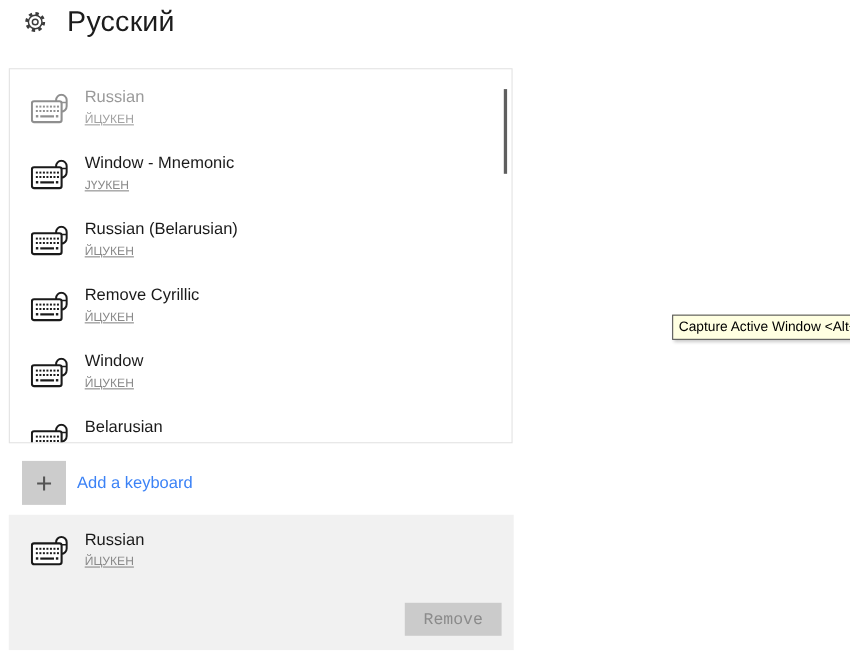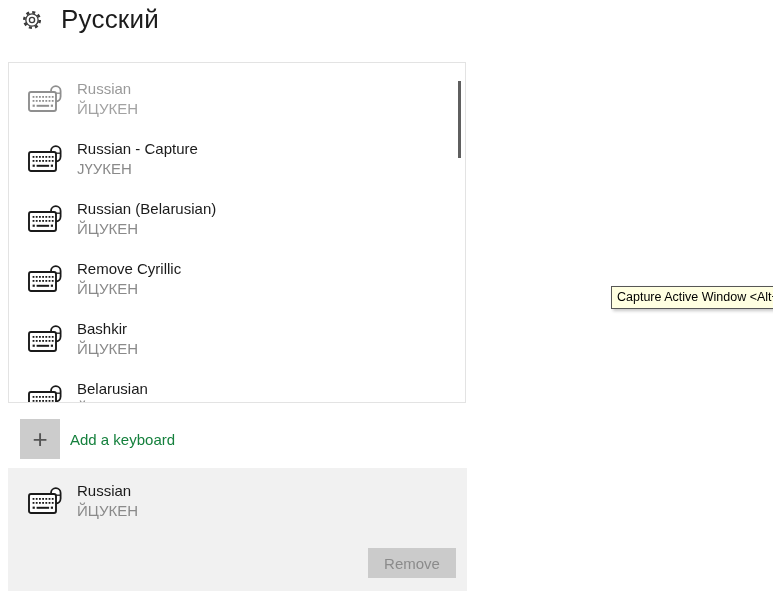--- a/index.html
+++ b/index.html
@@ -14,42 +14,42 @@
 
   
   .listbox { position: absolute; left: 8px; top: 62px; width: 458px; height: 341px;
     border: 1px solid #e3e3e3; background: #fff; overflow: hidden; }
   .kb-row { position: relative; height: 60px; display: flex; align-items: center;
     padding-left: 19px; gap: 15px; cursor: default; }
   .kb-rows { padding-top: 6px; }
   .kb-icon { width: 34px; height: 28px; flex: 0 0 auto; color: #1a1a1a; }
   .kb-text { display: flex; flex-direction: column; line-height: 20px; }
   .kb-title { font-size: 15px; color: #1a1a1a; }
-  .kb-sub { font-size: 15px; color: #8a8a8a; }
+  .kb-sub { font-size: 11px; color: #8a8a8a; text-decoration: underline; }
   .kb-row.dimmed .kb-title { color: #9a9a9a; }
   .kb-row.dimmed .kb-sub { color: #a2a2a2; }
   .kb-row.dimmed .kb-icon { color: #8f8f8f; }
   .scroll-thumb { position: absolute; right: 4px; top: 18px; width: 3px; height: 77px;
     background: #5f5f5f; }
 
   
   .add-row { position: absolute; left: 20px; top: 419px; display: flex; align-items: center;
     gap: 10px; cursor: default; }
   .plus-box { width: 40px; height: 40px; background: #cccccc; color: #545454;
     display: flex; align-items: center; justify-content: center;
     font-size: 26px; font-weight: 300; line-height: 1; }
-  .add-label { font-size: 15px; color: #15803d; }
+  .add-label { font-size: 15px; color: #3b82f6; }
 
   
   .sel-panel { position: absolute; left: 8px; top: 468px; width: 459px; height: 123px;
     background: #f1f1f1; }
   .sel-item { position: absolute; left: 20px; top: 13px; display: flex; align-items: center; gap: 15px; }
   .remove-btn { position: absolute; right: 11px; bottom: 13px; width: 88px; height: 30px;
     background: #cbcbcb; border: none; color: #8b8b8b; font-size: 15px;
-    font-family: Liberation Sans, sans-serif; text-align: center; }
+    font-family: Liberation Mono, monospace; text-align: center; }
 
   
   .tooltip { position: absolute; left: 611px; top: 286px; height: 23px; width: 175px;
     background: #ffffe1; border: 1px solid #565656; color: #000;
     font-size: 12.5px; line-height: 20px; padding: 0 5px; white-space: nowrap;
     box-shadow: 2px 2px 3px rgba(0,0,0,0.22); overflow: hidden; }
 </style>
 </head>
 <body>
 
@@ -111,21 +111,21 @@
           <span class="kb-sub">ЙЦУКЕН</span>
         </span>
       </div>
 
       <div class="kb-row">
         <span class="kb-icon">
           <svg width="34" height="28" viewBox="0 0 34 28">
               <use href="#kbmouse"></use>
             </svg></span>
         <span class="kb-text">
-          <span class="kb-title">Russian - Capture</span>
+          <span class="kb-title">Window - Mnemonic</span>
           <span class="kb-sub">ЈҮУКЕН</span>
         </span>
       </div>
 
       <div class="kb-row">
         <span class="kb-icon">
           <svg width="34" height="28" viewBox="0 0 34 28">
               <use href="#kbmouse"></use>
             </svg></span>
         <span class="kb-text">
@@ -144,21 +144,21 @@
           <span class="kb-sub">ЙЦУКЕН</span>
         </span>
       </div>
 
       <div class="kb-row">
         <span class="kb-icon">
           <svg width="34" height="28" viewBox="0 0 34 28">
               <use href="#kbmouse"></use>
             </svg></span>
         <span class="kb-text">
-          <span class="kb-title">Bashkir</span>
+          <span class="kb-title">Window</span>
           <span class="kb-sub">ЙЦУКЕН</span>
         </span>
       </div>
 
       <div class="kb-row">
         <span class="kb-icon">
           <svg width="34" height="28" viewBox="0 0 34 28">
               <use href="#kbmouse"></use>
             </svg></span>
         <span class="kb-text">

